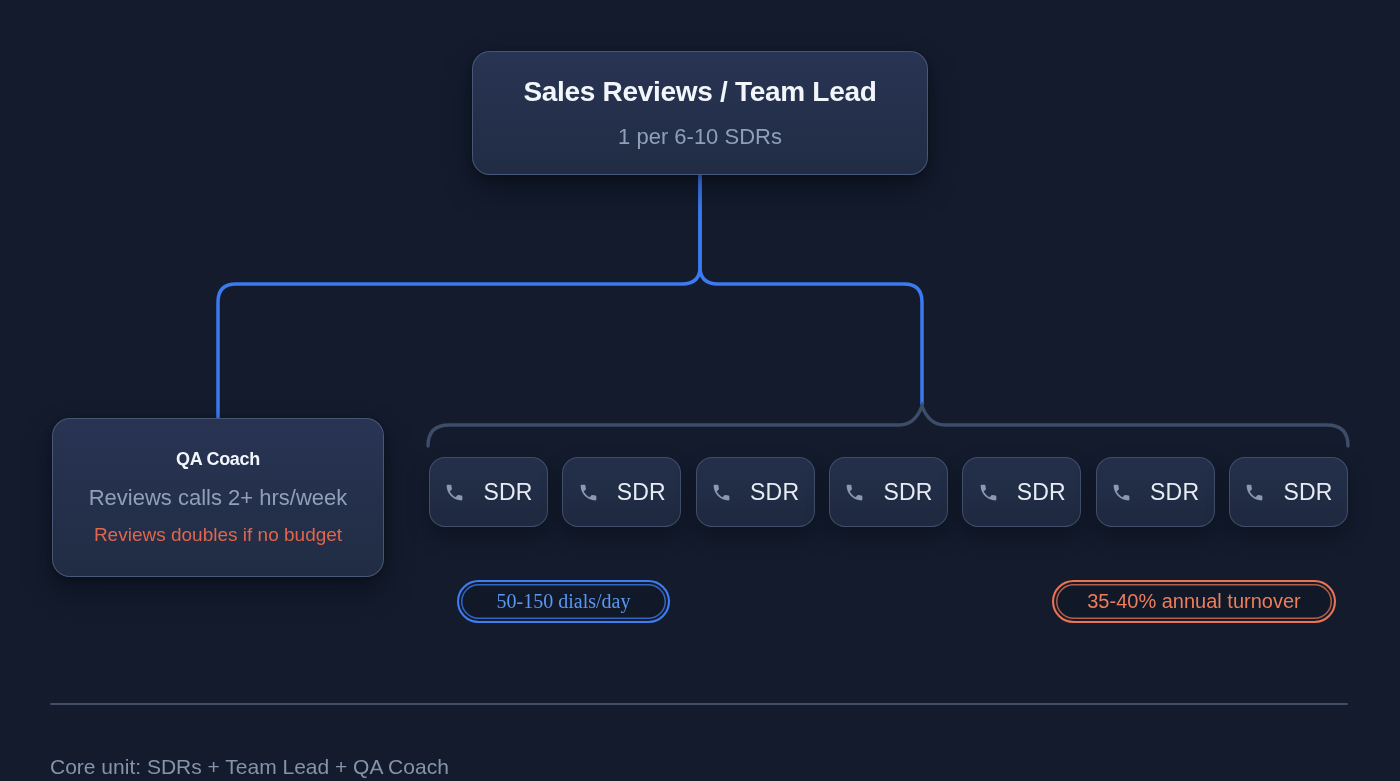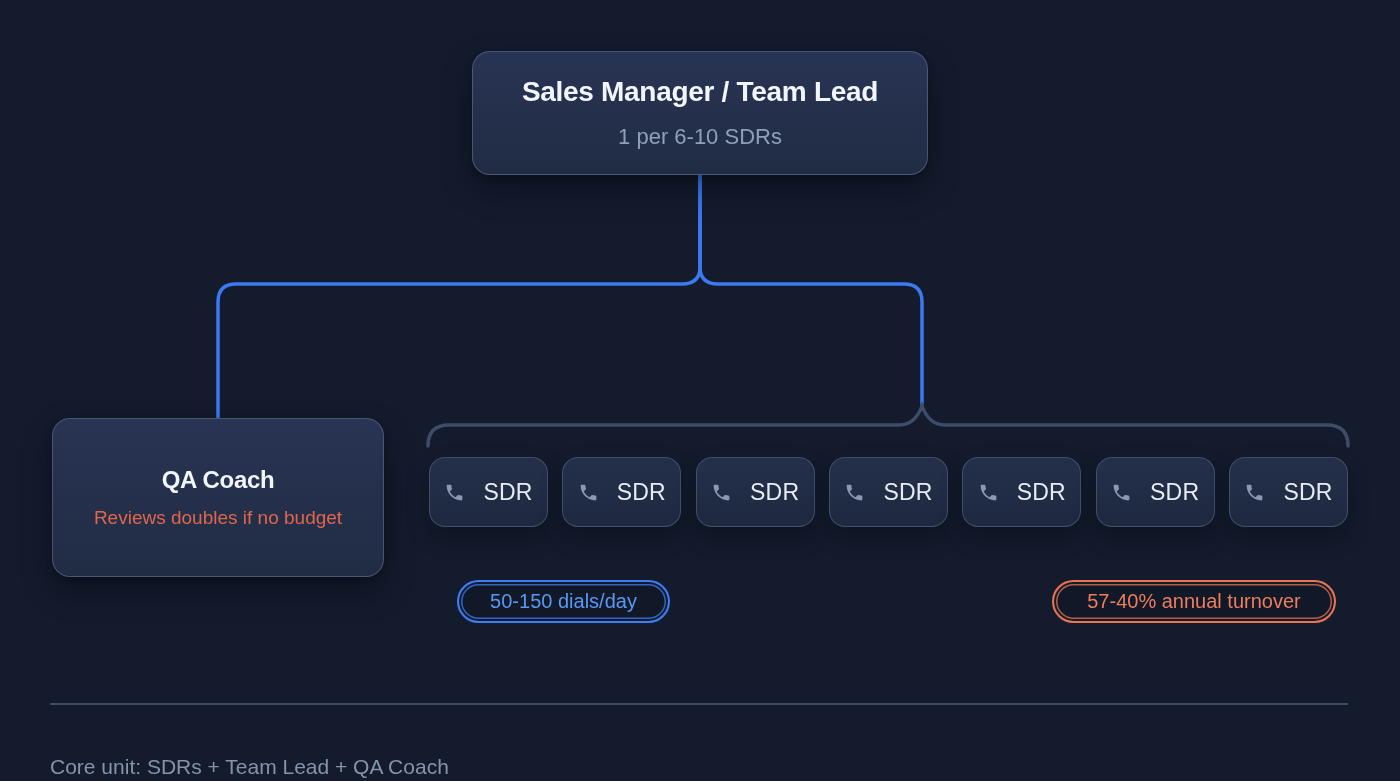--- a/index.html
+++ b/index.html
@@ -47,21 +47,21 @@
   }
   .top-node { left: 472px; top: 51px; width: 456px; height: 124px; }
   .qa-node  { left: 52px; top: 418px; width: 332px; height: 159px; }
   .node-title {
     color: #f2f6fb;
     font-weight: 700;
     font-size: 28px;
     letter-spacing: -0.3px;
     line-height: 1.15;
   }
-  .qa-node .node-title { font-size: 24px; }
+  .qa-node .node-title { font-size: 18px; }
   .node-sub {
     color: #8fa0b7;
     font-size: 22px;
     margin-top: 16px;
   }
   .node-note {
     color: #e0664c;
     font-size: 19px;
     margin-top: 13px;
   }
@@ -99,20 +99,21 @@
     align-items: center;
     justify-content: center;
     font-size: 20px;
     background: #111929;
   }
   .pill-blue {
     left: 457px; top: 580px; width: 213px;
     border: 2.5px solid #3d7ef5;
     box-shadow: inset 0 0 0 2px #131b2d, inset 0 0 0 3.5px rgba(61,126,245,0.75);
     color: #5a97f2;
+    font-family: Liberation Serif, serif;
   }
   .pill-green {
     left: 739px; top: 580px; width: 260px;
     border: 2.5px solid #2fbe66;
     box-shadow: inset 0 0 0 2px #131b2d, inset 0 0 0 3.5px rgba(47,190,102,0.75);
     color: #3bd072;
   }
   .pill-orange {
     left: 1052px; top: 580px; width: 284px;
     border: 2.5px solid #eb7452;
@@ -142,26 +143,27 @@
   <svg class="connectors" viewBox="0 0 1400 781" aria-hidden="true">
 
     <path class="conn-blue" d="M700 176 L700 267 Q700 284 682 284 L236 284 Q218 284 218 302 L218 420"></path>
 
     <path class="conn-blue" d="M700 176 L700 267 Q700 284 718 284 L904 284 Q922 284 922 302 L922 404"></path>
 
     <path class="conn-brace" d="M428 446 Q428 425 449 425 L899 425 Q915 425 922 406 Q929 425 945 425 L1327 425 Q1348 425 1348 446"></path>
   </svg>
 
   <div class="node top-node">
-    <div class="node-title">Sales Manager / Team Lead</div>
+    <div class="node-title">Sales Reviews / Team Lead</div>
     <div class="node-sub">1 per 6-10 SDRs</div>
   </div>
 
   <div class="node qa-node">
     <div class="node-title">QA Coach</div>
+    <div class="node-sub">Reviews calls 2+ hrs/week</div>
     <div class="node-note">Reviews doubles if no budget</div>
   </div>
 
   <div class="sdr-row">
     <div class="sdr-node">
       <span class="phone-icon">
           <svg width="21" height="21" viewBox="0 0 24 24" fill="#8a98b2">
             <path d="M6.62 10.79c1.44 2.83 3.76 5.14 6.59 6.59l2.2-2.2c.27-.27.67-.36 1.02-.24 1.12.37 2.33.57 3.57.57.55 0 1 .45 1 1V20c0 .55-.45 1-1 1-9.39 0-17-7.61-17-17 0-.55.45-1 1-1h3.5c.55 0 1 .45 1 1 0 1.25.2 2.45.57 3.57.11.35.03.74-.25 1.02l-2.2 2.2z"></path>
           </svg>
         </span>
@@ -211,18 +213,18 @@
       <span class="phone-icon">
           <svg width="21" height="21" viewBox="0 0 24 24" fill="#8a98b2">
             <path d="M6.62 10.79c1.44 2.83 3.76 5.14 6.59 6.59l2.2-2.2c.27-.27.67-.36 1.02-.24 1.12.37 2.33.57 3.57.57.55 0 1 .45 1 1V20c0 .55-.45 1-1 1-9.39 0-17-7.61-17-17 0-.55.45-1 1-1h3.5c.55 0 1 .45 1 1 0 1.25.2 2.45.57 3.57.11.35.03.74-.25 1.02l-2.2 2.2z"></path>
           </svg>
         </span>
       <span class="sdr-label">SDR</span>
     </div>
   </div>
 
   <div class="pill pill-blue">50-150 dials/day</div>
-  <div class="pill pill-orange">57-40% annual turnover</div>
+  <div class="pill pill-orange">35-40% annual turnover</div>
 
   <div class="divider"></div>
   <div class="footer-note">Core unit: SDRs + Team Lead + QA Coach</div>
 
 </div>
 
 </body></html>

